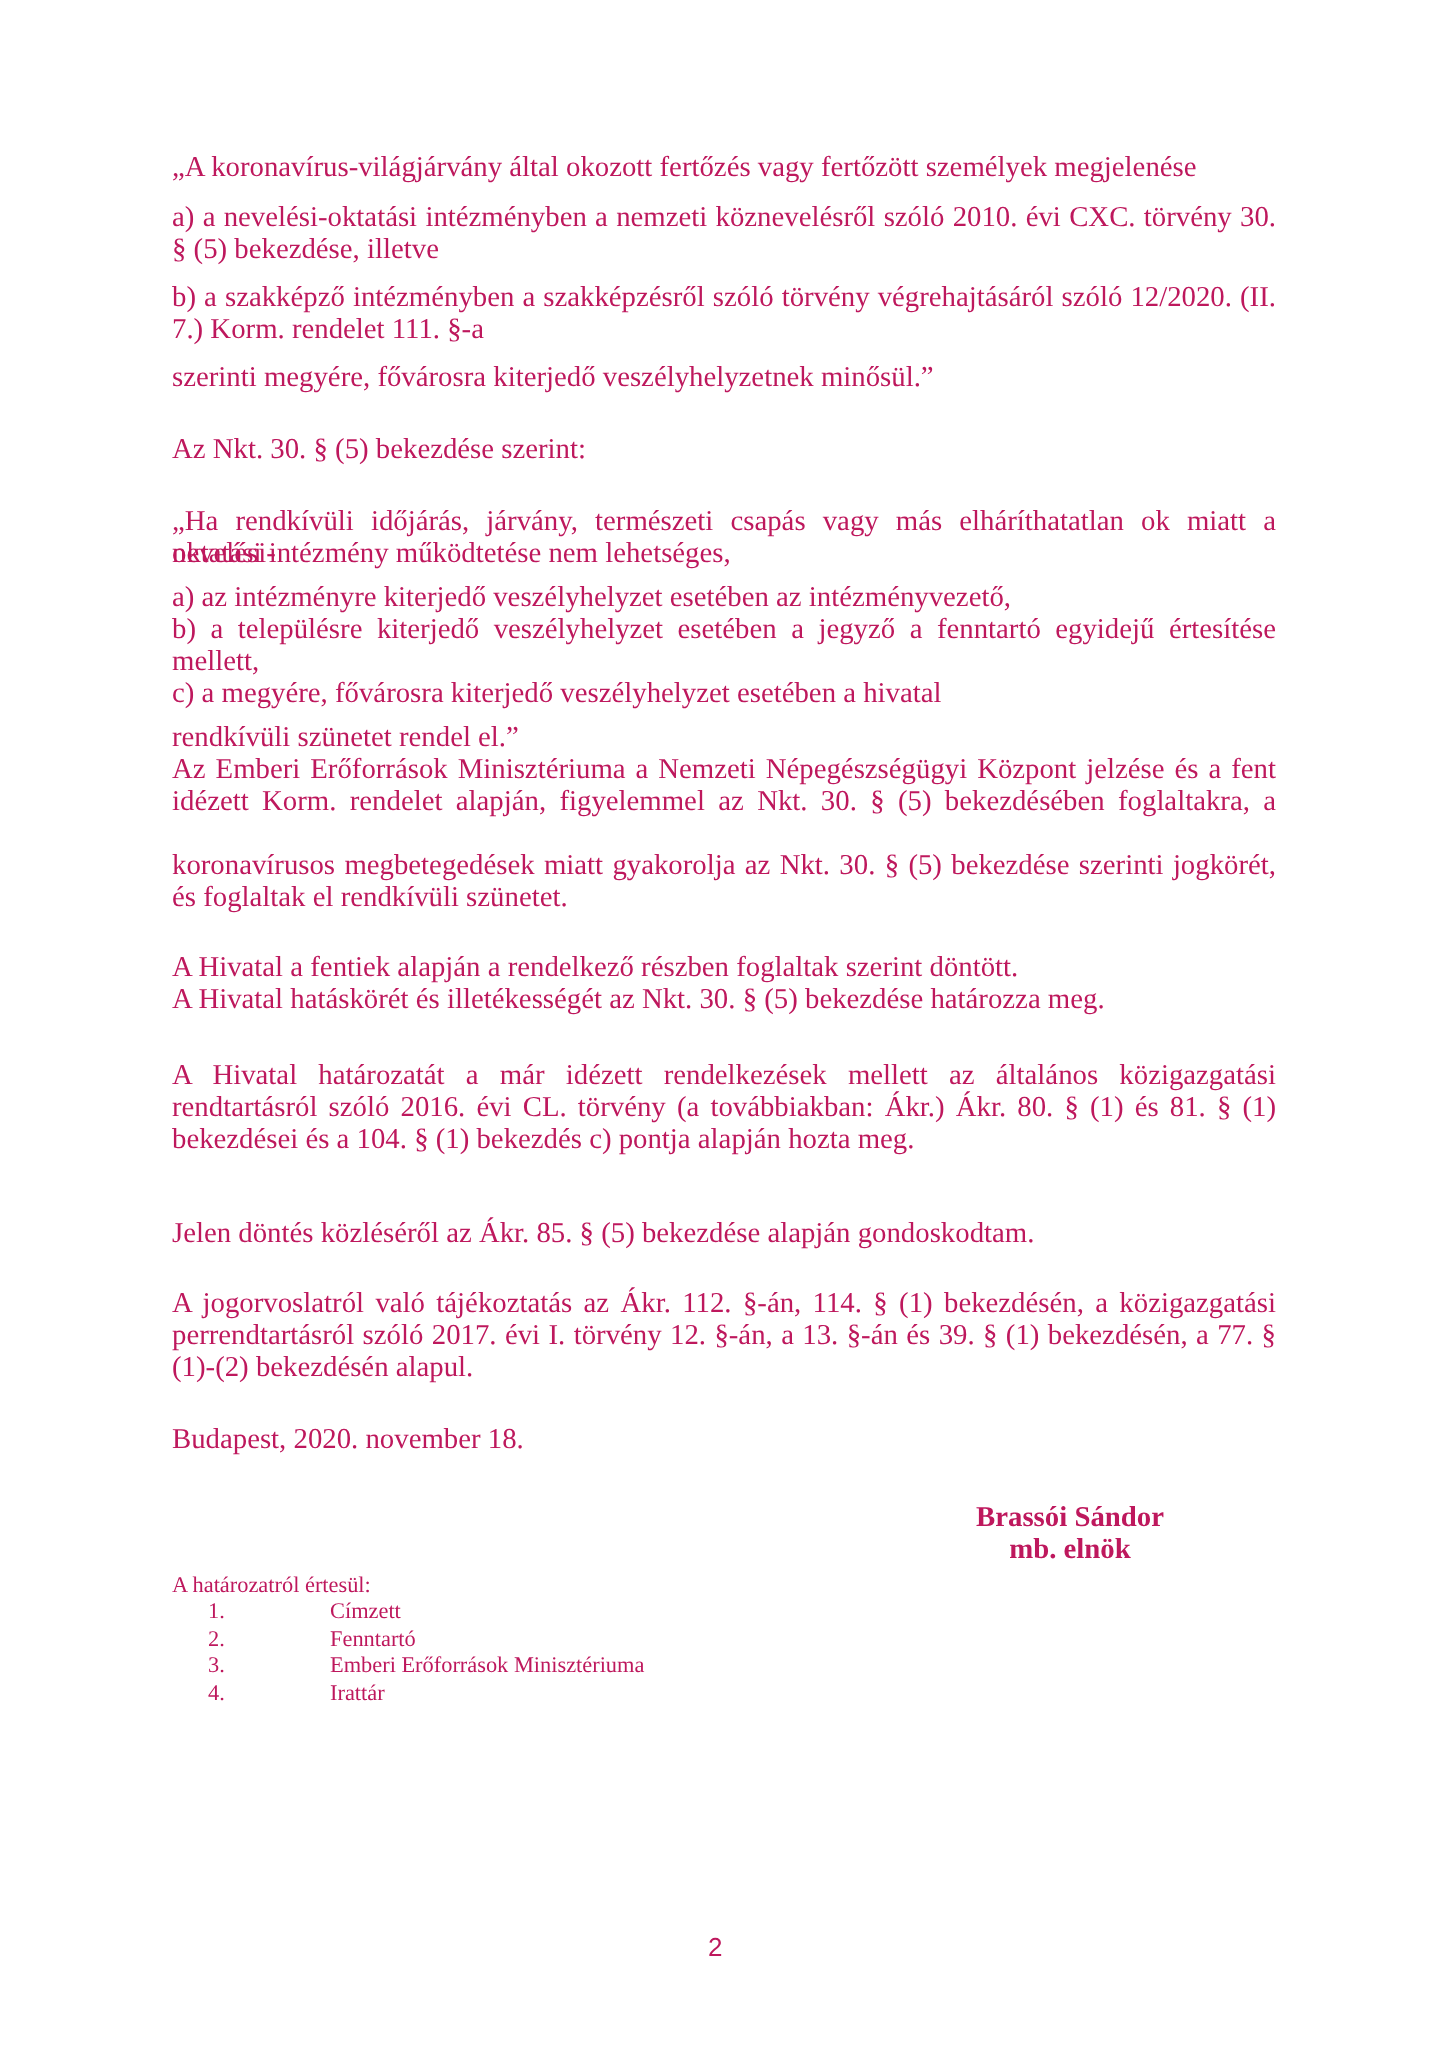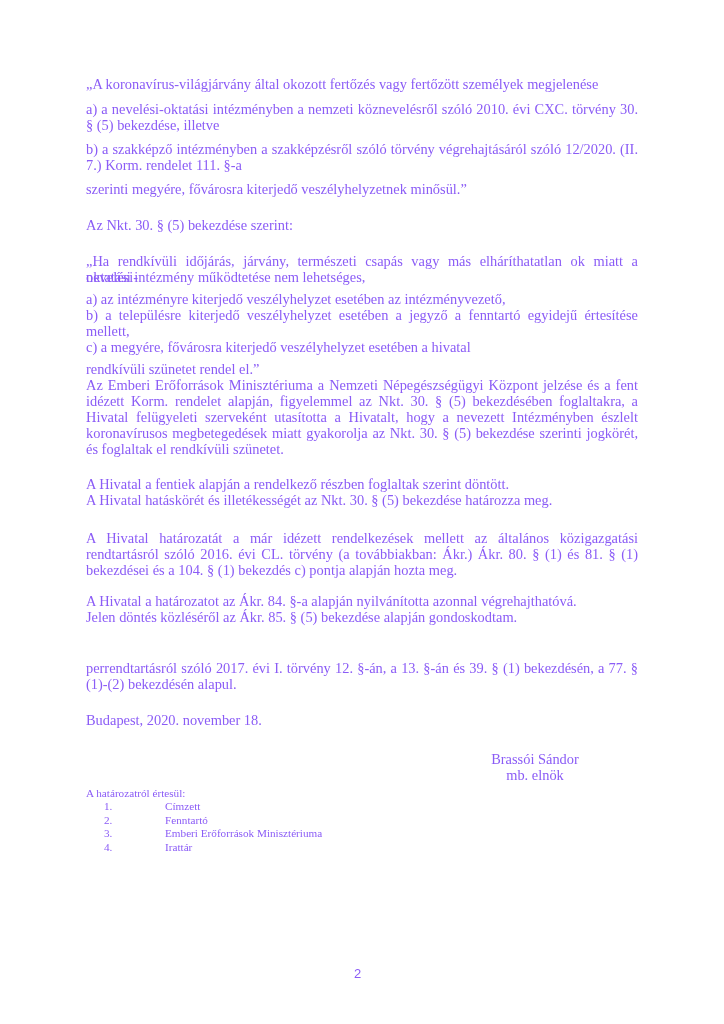--- a/index.html
+++ b/index.html
@@ -1,20 +1,20 @@
 <!DOCTYPE html>
 <html><head>
 <meta charset="utf-8">
 <style>
   html, body { margin: 0; padding: 0; background: #ffffff; }
   body { width: 724px; height: 1024px; position: relative; overflow: hidden; }
-  .page { position: absolute; left: 0; top: 0; width: 724px; height: 1024px; background: #fff; color: #8b5cf6; font-family: "Liberation Serif", serif; }
+  .page { position: absolute; left: 0; top: 0; width: 724px; height: 1024px; background: #fff; color: #be185d; font-family: "Liberation Serif", serif; }
   .ln { position: absolute; left: 86px; font-size: 14.4px; line-height: 16px; white-space: nowrap; }
   .just { width: 552px; text-align: justify; text-align-last: justify; white-space: normal; }
-  .sig { position: absolute; left: 460px; width: 150px; text-align: center; font-weight: normal; font-size: 14.4px; line-height: 16px; }
+  .sig { position: absolute; left: 460px; width: 150px; text-align: center; font-weight: bold; font-size: 14.4px; line-height: 16px; }
   .small { position: absolute; font-size: 11.2px; line-height: 13px; white-space: nowrap; }
   .num { position: absolute; left: 104px; font-size: 11.2px; line-height: 13px; }
   .itm { position: absolute; left: 129px; font-size: 11.2px; line-height: 13px; white-space: nowrap; margin-left: 36px; }
   .pnum { position: absolute; left: 354px; top: 966px; font-family: "Liberation Sans", sans-serif; font-size: 13px; }
 </style>
 </head>
 <body>
 
 <div class="page">
 
@@ -30,34 +30,33 @@
   <div class="ln just" style="top:253px">„Ha rendkívüli időjárás, járvány, természeti csapás vagy más elháríthatatlan ok miatt a nevelési-</div>
   <div class="ln" style="top:269px">oktatási intézmény működtetése nem lehetséges,</div>
   <div class="ln" style="top:291px">a) az intézményre kiterjedő veszélyhelyzet esetében az intézményvezető,</div>
   <div class="ln just" style="top:307px">b) a településre kiterjedő veszélyhelyzet esetében a jegyző a fenntartó egyidejű értesítése</div>
   <div class="ln" style="top:323px">mellett,</div>
   <div class="ln" style="top:339px">c) a megyére, fővárosra kiterjedő veszélyhelyzet esetében a hivatal</div>
   <div class="ln" style="top:361px">rendkívüli szünetet rendel el.”</div>
 
   <div class="ln just" style="top:377px">Az Emberi Erőforrások Minisztériuma a Nemzeti Népegészségügyi Központ jelzése és a fent</div>
   <div class="ln just" style="top:393px">idézett Korm. rendelet alapján, figyelemmel az Nkt. 30. § (5) bekezdésében foglaltakra, a</div>
-  <div class="ln just" style="top:409px">Hivatal felügyeleti szerveként utasította a Hivatalt, hogy a nevezett Intézményben észlelt</div>
   <div class="ln just" style="top:425px">koronavírusos megbetegedések miatt gyakorolja az Nkt. 30. § (5) bekezdése szerinti jogkörét,</div>
   <div class="ln" style="top:441px">és foglaltak el rendkívüli szünetet.</div>
 
   <div class="ln" style="top:476px">A Hivatal a fentiek alapján a rendelkező részben foglaltak szerint döntött.</div>
   <div class="ln" style="top:492px">A Hivatal hatáskörét és illetékességét az Nkt. 30. § (5) bekezdése határozza meg.</div>
 
   <div class="ln just" style="top:530px">A Hivatal határozatát a már idézett rendelkezések mellett az általános közigazgatási</div>
   <div class="ln just" style="top:546px">rendtartásról szóló 2016. évi CL. törvény (a továbbiakban: Ákr.) Ákr. 80. § (1) és 81. § (1)</div>
   <div class="ln" style="top:562px">bekezdései és a 104. § (1) bekezdés c) pontja alapján hozta meg.</div>
 
-  <div class="ln" style="top:593px">A Hivatal a határozatot az Ákr. 84. §-a alapján nyilvánította azonnal végrehajthatóvá.</div>
   <div class="ln" style="top:609px">Jelen döntés közléséről az Ákr. 85. § (5) bekezdése alapján gondoskodtam.</div>
 
+  <div class="ln just" style="top:644px">A jogorvoslatról való tájékoztatás az Ákr. 112. §-án, 114. § (1) bekezdésén, a közigazgatási</div>
   <div class="ln just" style="top:660px">perrendtartásról szóló 2017. évi I. törvény 12. §-án, a 13. §-án és 39. § (1) bekezdésén, a 77. §</div>
   <div class="ln" style="top:676px">(1)-(2) bekezdésén alapul.</div>
 
   <div class="ln" style="top:712px">Budapest, 2020. november 18.</div>
 
   <div class="sig" style="top:751px">Brassói Sándor</div>
   <div class="sig" style="top:767px">mb. elnök</div>
 
   <div class="small" style="left:86px; top:787px">A határozatról értesül:</div>
   <div>

